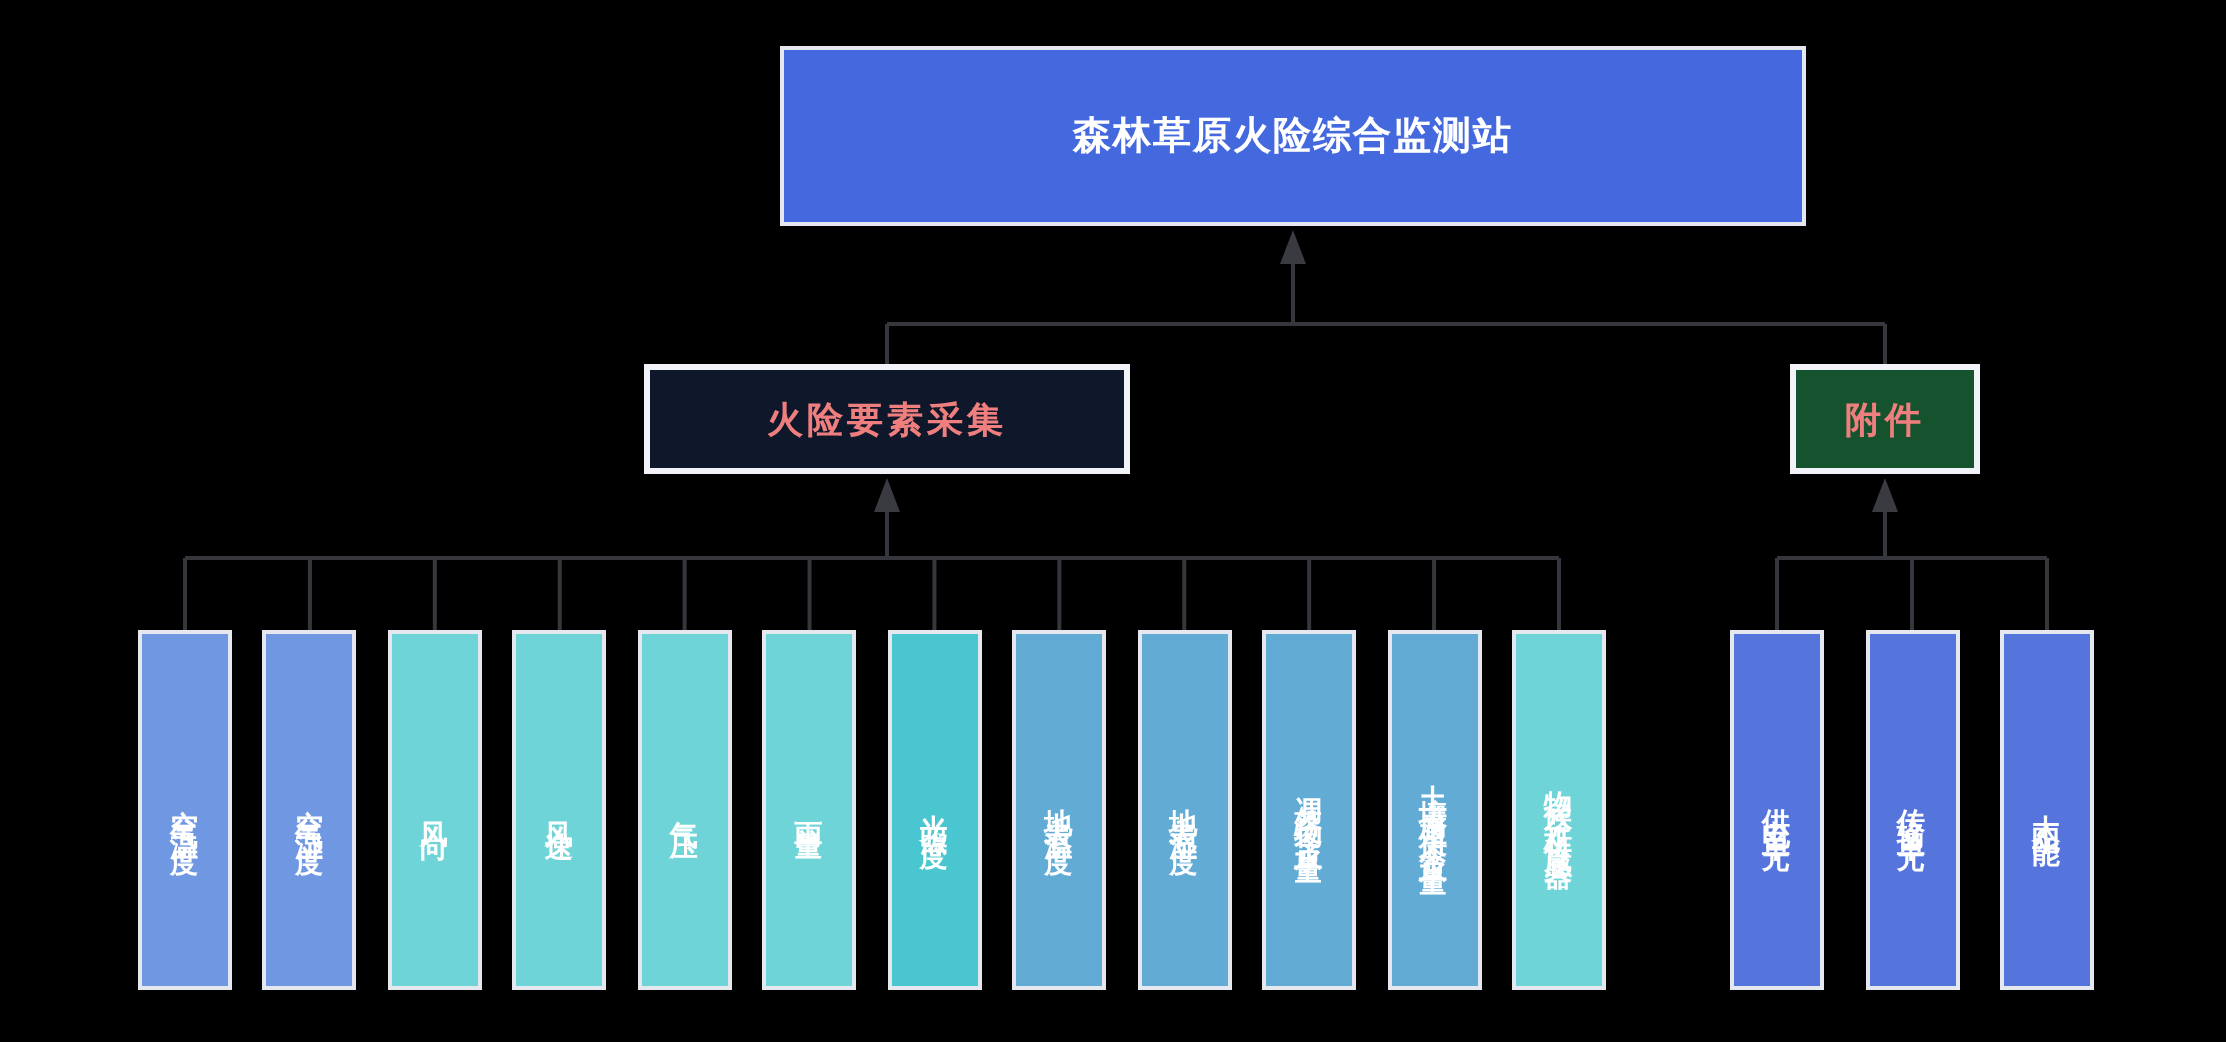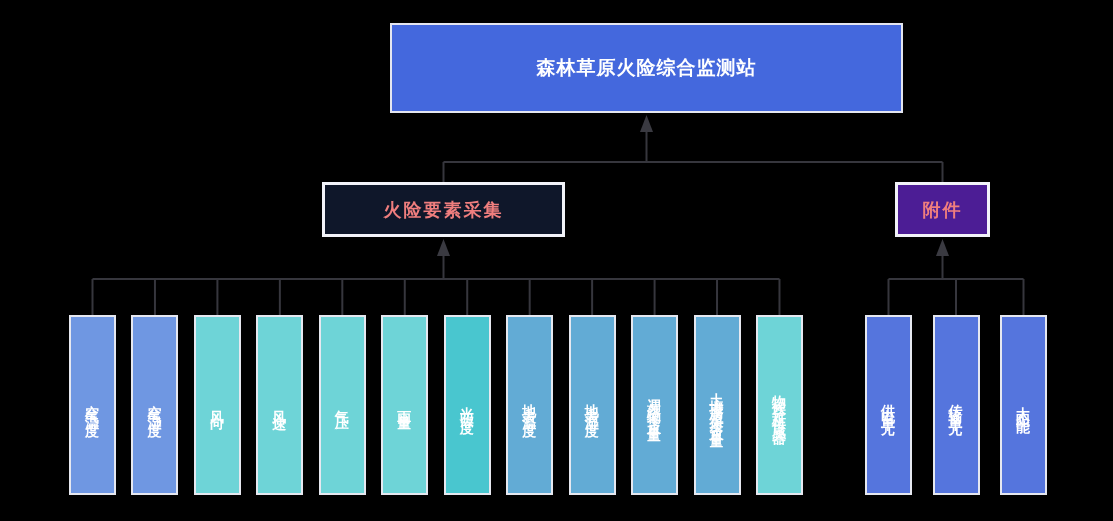--- a/index.html
+++ b/index.html
@@ -47,21 +47,21 @@
     </svg>
 
   <div class="box" id="root-box" style="background: rgb(68, 104, 221);">
     <span>森林草原火险综合监测站</span>
   </div>
 
   <div class="box l2" id="l2-left" style="background: #0f172a; color: rgb(239, 126, 126);">
     <span>火险要素采集</span>
   </div>
 
-  <div class="box l2" id="l2-right" style="background: #4c1d95; color: rgb(239, 126, 126);">
+  <div class="box l2" id="l2-right" style="background: #14532d; color: rgb(239, 126, 126);">
     <span>附件</span>
   </div>
 
   <div class="children" id="children-a">
       <div class="leaf" style="background: rgb(111, 151, 226);">
         <span>空气温度</span>
       </div>
       <div class="leaf" style="background: rgb(111, 151, 226);">
         <span>空气湿度</span>
       </div>

